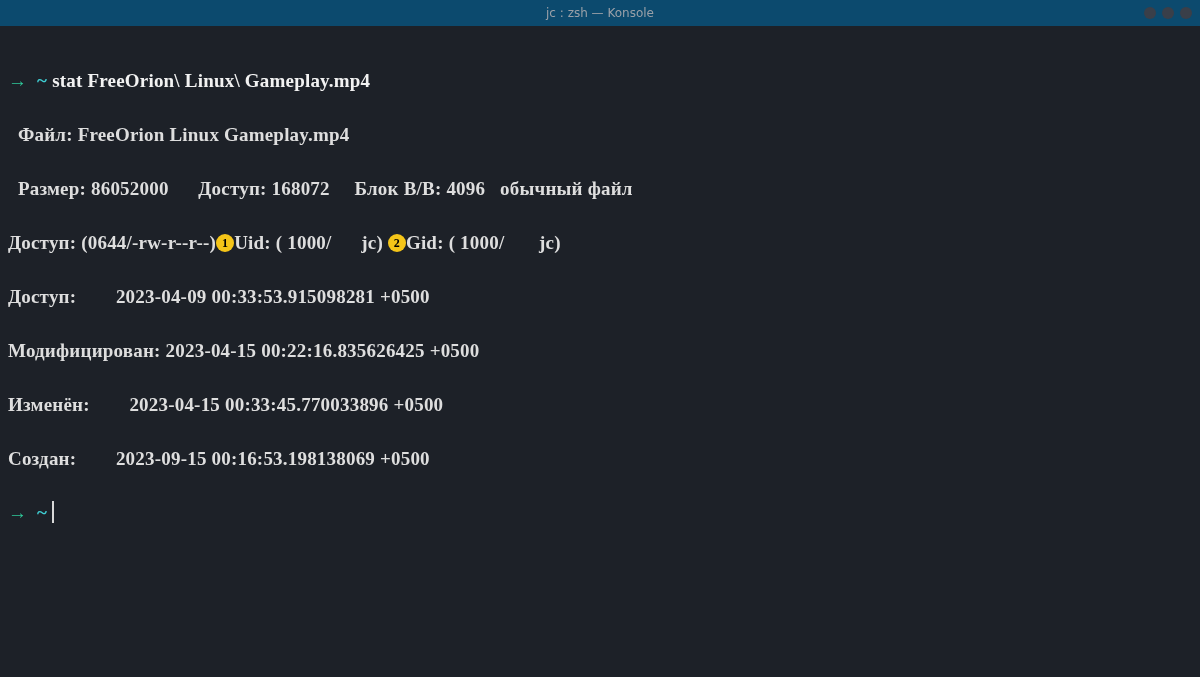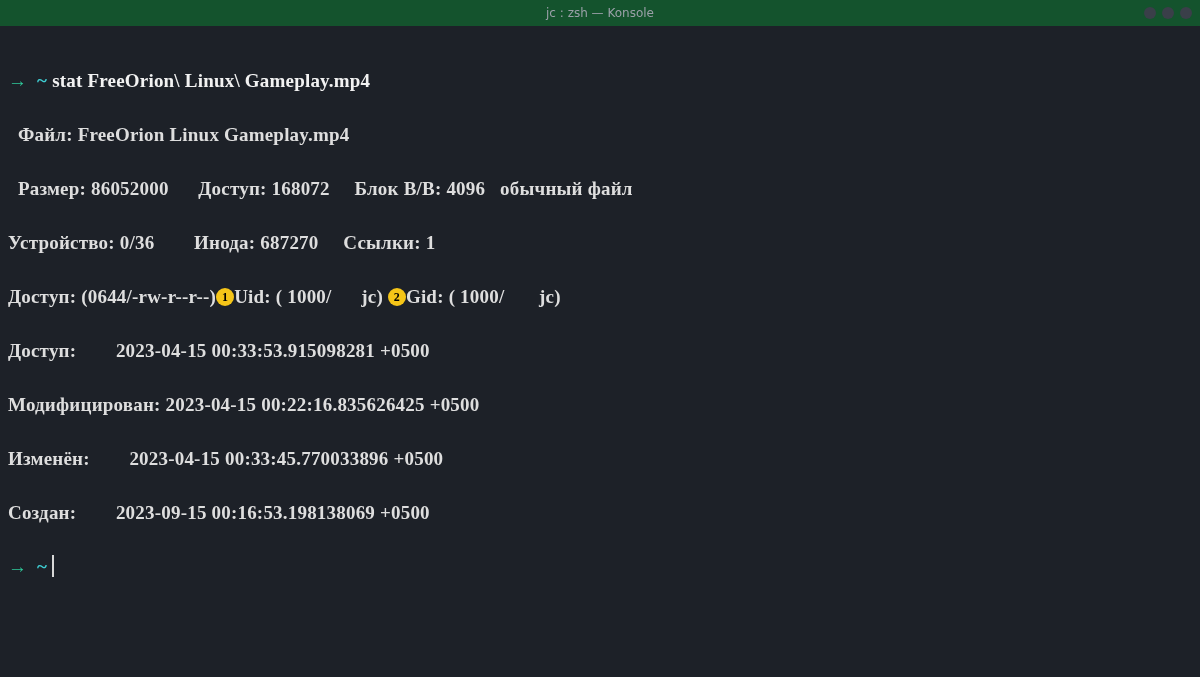--- a/index.html
+++ b/index.html
@@ -4,21 +4,21 @@
 <style>
   * { margin: 0; padding: 0; box-sizing: border-box; }
   html, body { width: 1200px; height: 677px; overflow: hidden; }
   body {
     background: #1d2128;
     font-family: "DejaVu Sans Mono", "Menlo", "Consolas", monospace;
     color: #e6e6e6;
   }
   .titlebar {
     height: 26px;
-    background: #14532d;
+    background: #0c4a6e;
     display: flex;
     align-items: center;
     justify-content: center;
     position: relative;
     font-family: "DejaVu Sans", "Noto Sans", sans-serif;
     font-size: 12px;
     color: #9aa0a8;
   }
   .titlebar .controls {
     position: absolute;
@@ -78,20 +78,19 @@
     <div class="ctl"></div>
     <div class="ctl"></div>
     <div class="ctl"></div>
   </div>
 </div>
 
 <div class="terminal">
 <div><span class="arrow">→</span>  <span class="tilde">~</span> <span class="cmd">stat FreeOrion\ Linux\ Gameplay.mp4</span></div>
 <div class="out">  <span>Файл:</span> <span>FreeOrion Linux Gameplay.mp4</span></div>
 <div class="out">  <span>Размер:</span> <span>86052000</span>      <span>Доступ:</span> <span>168072</span>     <span>Блок В/В:</span> <span>4096</span>   <span>обычный файл</span></div>
-<div class="out"><span>Устройство:</span> <span>0/36</span>        <span>Инода:</span> <span>687270</span>     <span>Ссылки:</span> <span>1</span></div>
 <div class="out"><span>Доступ:</span> <span>(0644/-rw-r--r--)</span><span class="badge">1</span><span>Uid:</span> <span>( 1000/</span>      <span>jc)</span> <span class="badge">2</span><span>Gid:</span> <span>( 1000/</span>       <span>jc)</span></div>
-<div class="out"><span>Доступ:</span>        <span>2023-04-15 00:33:53.915098281 +0500</span></div>
+<div class="out"><span>Доступ:</span>        <span>2023-04-09 00:33:53.915098281 +0500</span></div>
 <div class="out"><span>Модифицирован:</span> <span>2023-04-15 00:22:16.835626425 +0500</span></div>
 <div class="out"><span>Изменён:</span>        <span>2023-04-15 00:33:45.770033896 +0500</span></div>
 <div class="out"><span>Создан:</span>        <span>2023-09-15 00:16:53.198138069 +0500</span></div>
 <div><span class="arrow">→</span>  <span class="tilde">~</span> <span class="cursor"></span></div>
 </div>
 
 </body></html>

